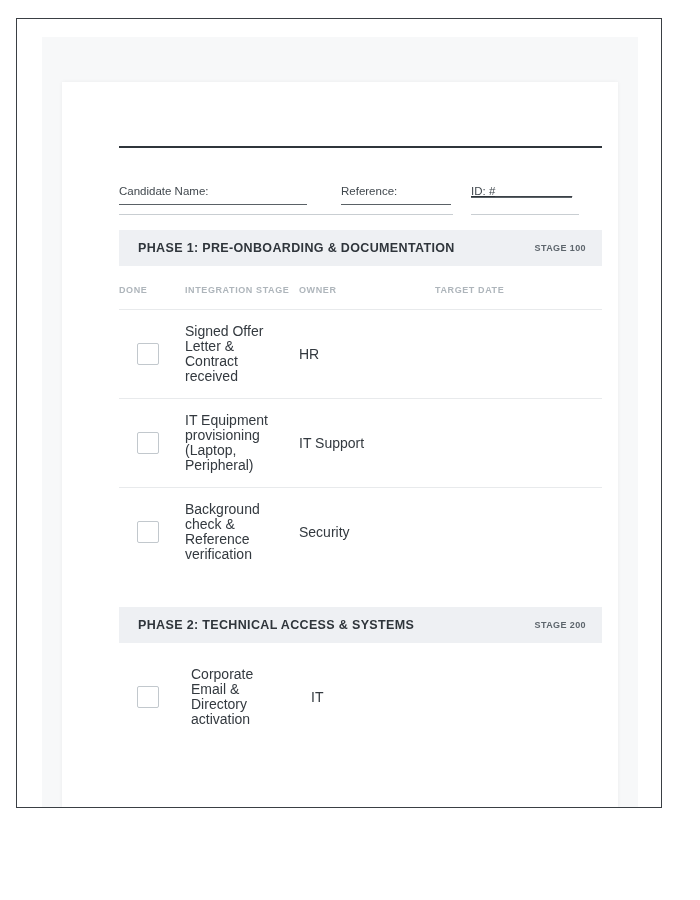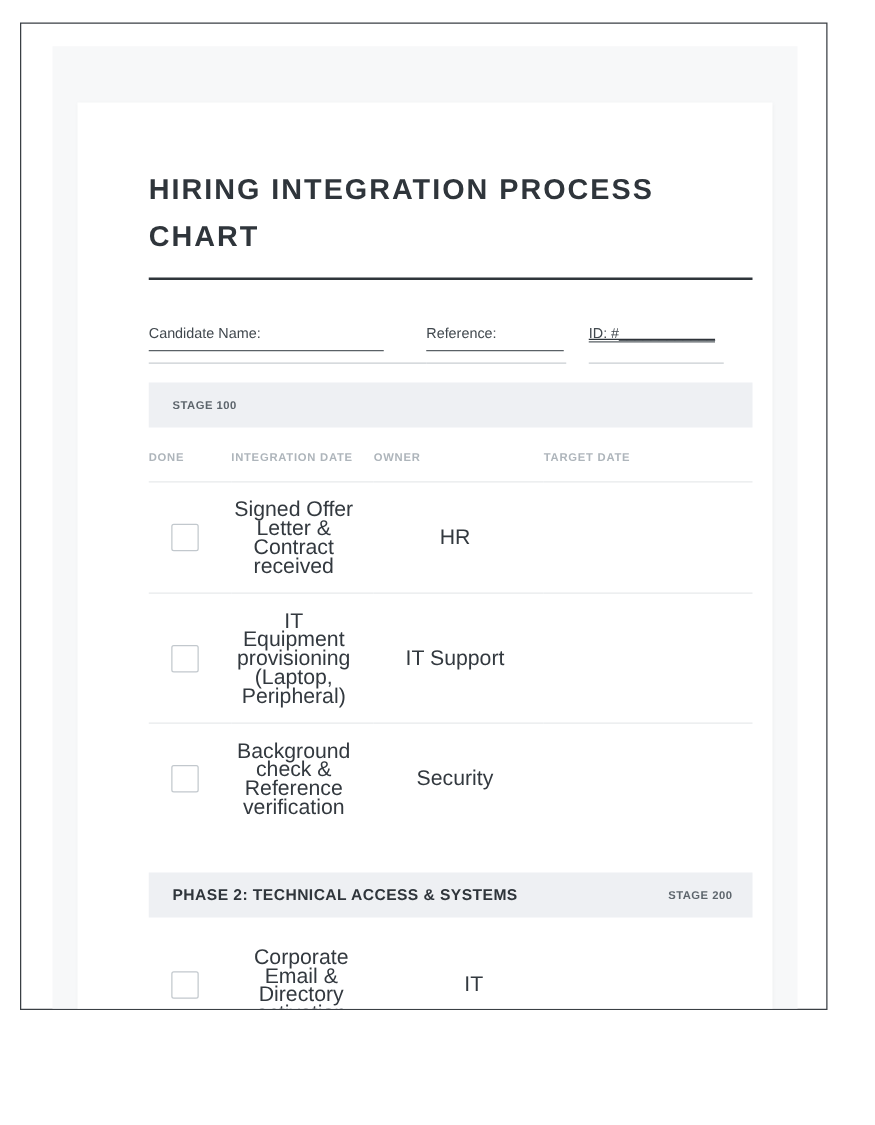--- a/index.html
+++ b/index.html
@@ -145,23 +145,22 @@
     letter-spacing: 0.6px;
     color: #aeb5bb;
     text-align: left;
     padding: 19px 0 14px 0;
     vertical-align: top;
   }
   table.task-table td {
     border-top: 1px solid #e8eaec;
     padding: 14px 6px 14px 0;
     vertical-align: middle;
-    font-size: 17px;
+    font-size: 14px;
     color: #33393f;
-    text-align: center;
   }
   .col-done { width: 66px; padding-left: 4px; }
   .col-task { width: 114px; }
   .col-owner { width: 136px; }
   .col-date { width: 167px; }
 
   th.col-done { padding-left: 4px; }
   th.col-task { padding-right: 10px; }
 
   .checkbox {
@@ -183,49 +182,49 @@
 </style>
 </head>
 <body>
 
 <div class="viewport">
   <div class="page-bg"></div>
 
   <div class="sheet">
     <div class="sheet-inner">
 
-      <h1 class="doc-title">HIRING INTEGRATION PROCESS CHART</h1>
       <div class="title-rule"></div>
 
       <div class="meta-row">
         <div class="meta-field name">
           <span class="meta-label">Candidate Name:</span>
           <span class="meta-line"></span>
           <span class="meta-underline-long"></span>
         </div>
         <div class="meta-field position">
           <span class="meta-label">Reference:</span>
           <span class="meta-line"></span>
           <span class="meta-underline-long"></span>
         </div>
         <div class="meta-field idnum">
           <span class="id-inline">ID: #____________</span>
           <span class="meta-underline-long"></span>
         </div>
       </div>
 
       <div class="phase-bar">
+        <span class="phase-title">PHASE 1: PRE-ONBOARDING &amp; DOCUMENTATION</span>
         <span class="phase-stage">STAGE 100</span>
       </div>
 
       <table class="task-table">
         <thead>
           <tr>
             <th class="col-done">DONE</th>
-            <th class="col-task">INTEGRATION DATE</th>
+            <th class="col-task">INTEGRATION STAGE</th>
             <th class="col-owner">OWNER</th>
             <th class="col-date">TARGET DATE</th>
           </tr>
         </thead>
         <tbody>
           <tr>
             <td class="col-done">
               <span class="checkbox"></span>
             </td>
             <td class="col-task">

